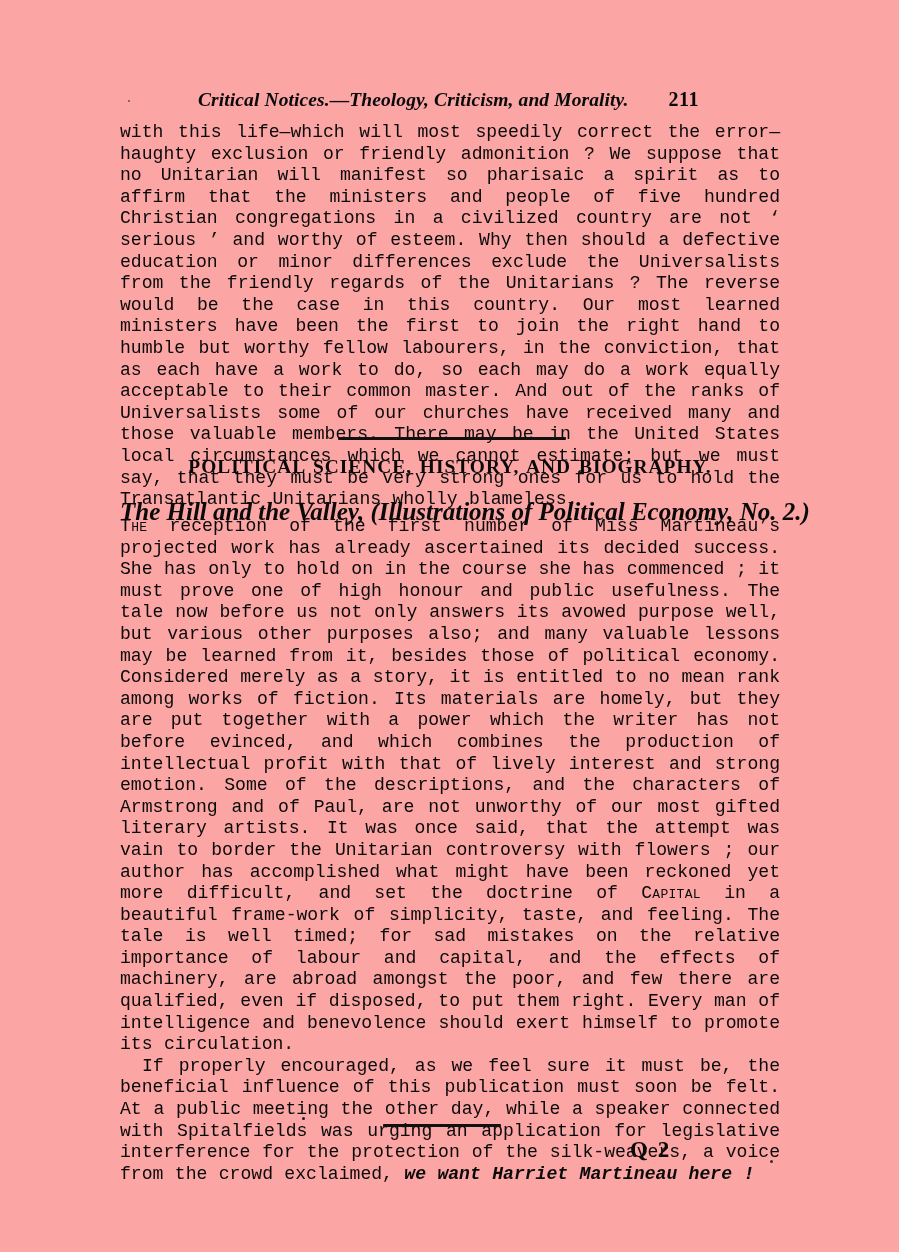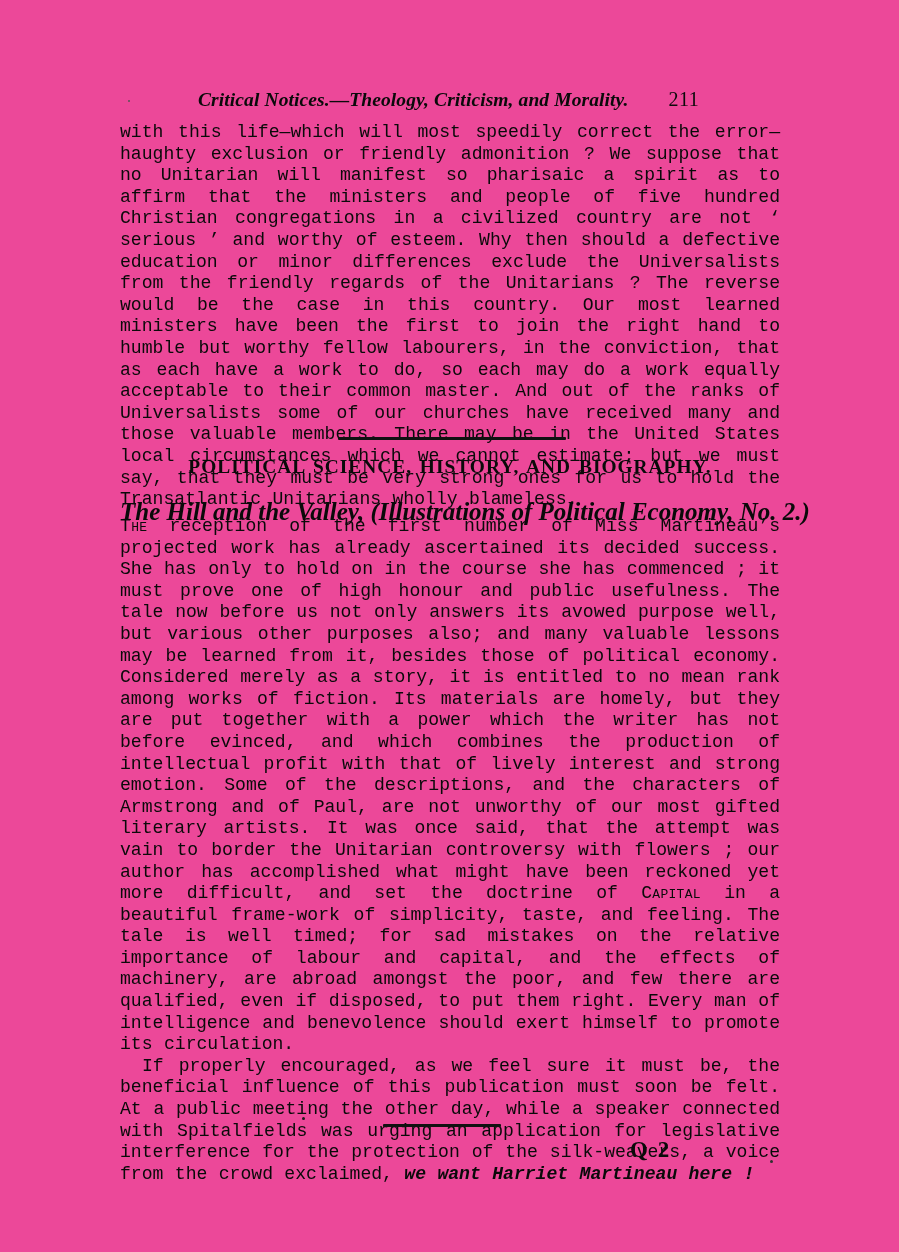--- a/index.html
+++ b/index.html
@@ -4,21 +4,21 @@
 <style>
   html, body {
     margin: 0;
     padding: 0;
     background: #ffffff;
   }
   .page {
     position: relative;
     width: 899px;
     height: 1252px;
-    background: #ec4899;
+    background: #fca5a5;
     overflow: hidden;
     font-family: "Liberation Serif", "DejaVu Serif", serif;
     color: #0a0a0a;
   }
 
   
   .running-head {
     position: absolute;
     left: 120px;
     top: 88px;
@@ -29,21 +29,21 @@
   }
   .running-head-title {
     font-style: italic;
     font-weight: bold;
     font-size: 19.5px;
     letter-spacing: 0.1px;
     white-space: nowrap;
     margin-left: 78px;
   }
   .running-head-folio {
-    font-weight: normal;
+    font-weight: bold;
     font-size: 20px;
     margin-left: 40px;
     letter-spacing: 0.5px;
   }
 
   
   .textblock {
     position: absolute;
     left: 120px;
     width: 660px;

